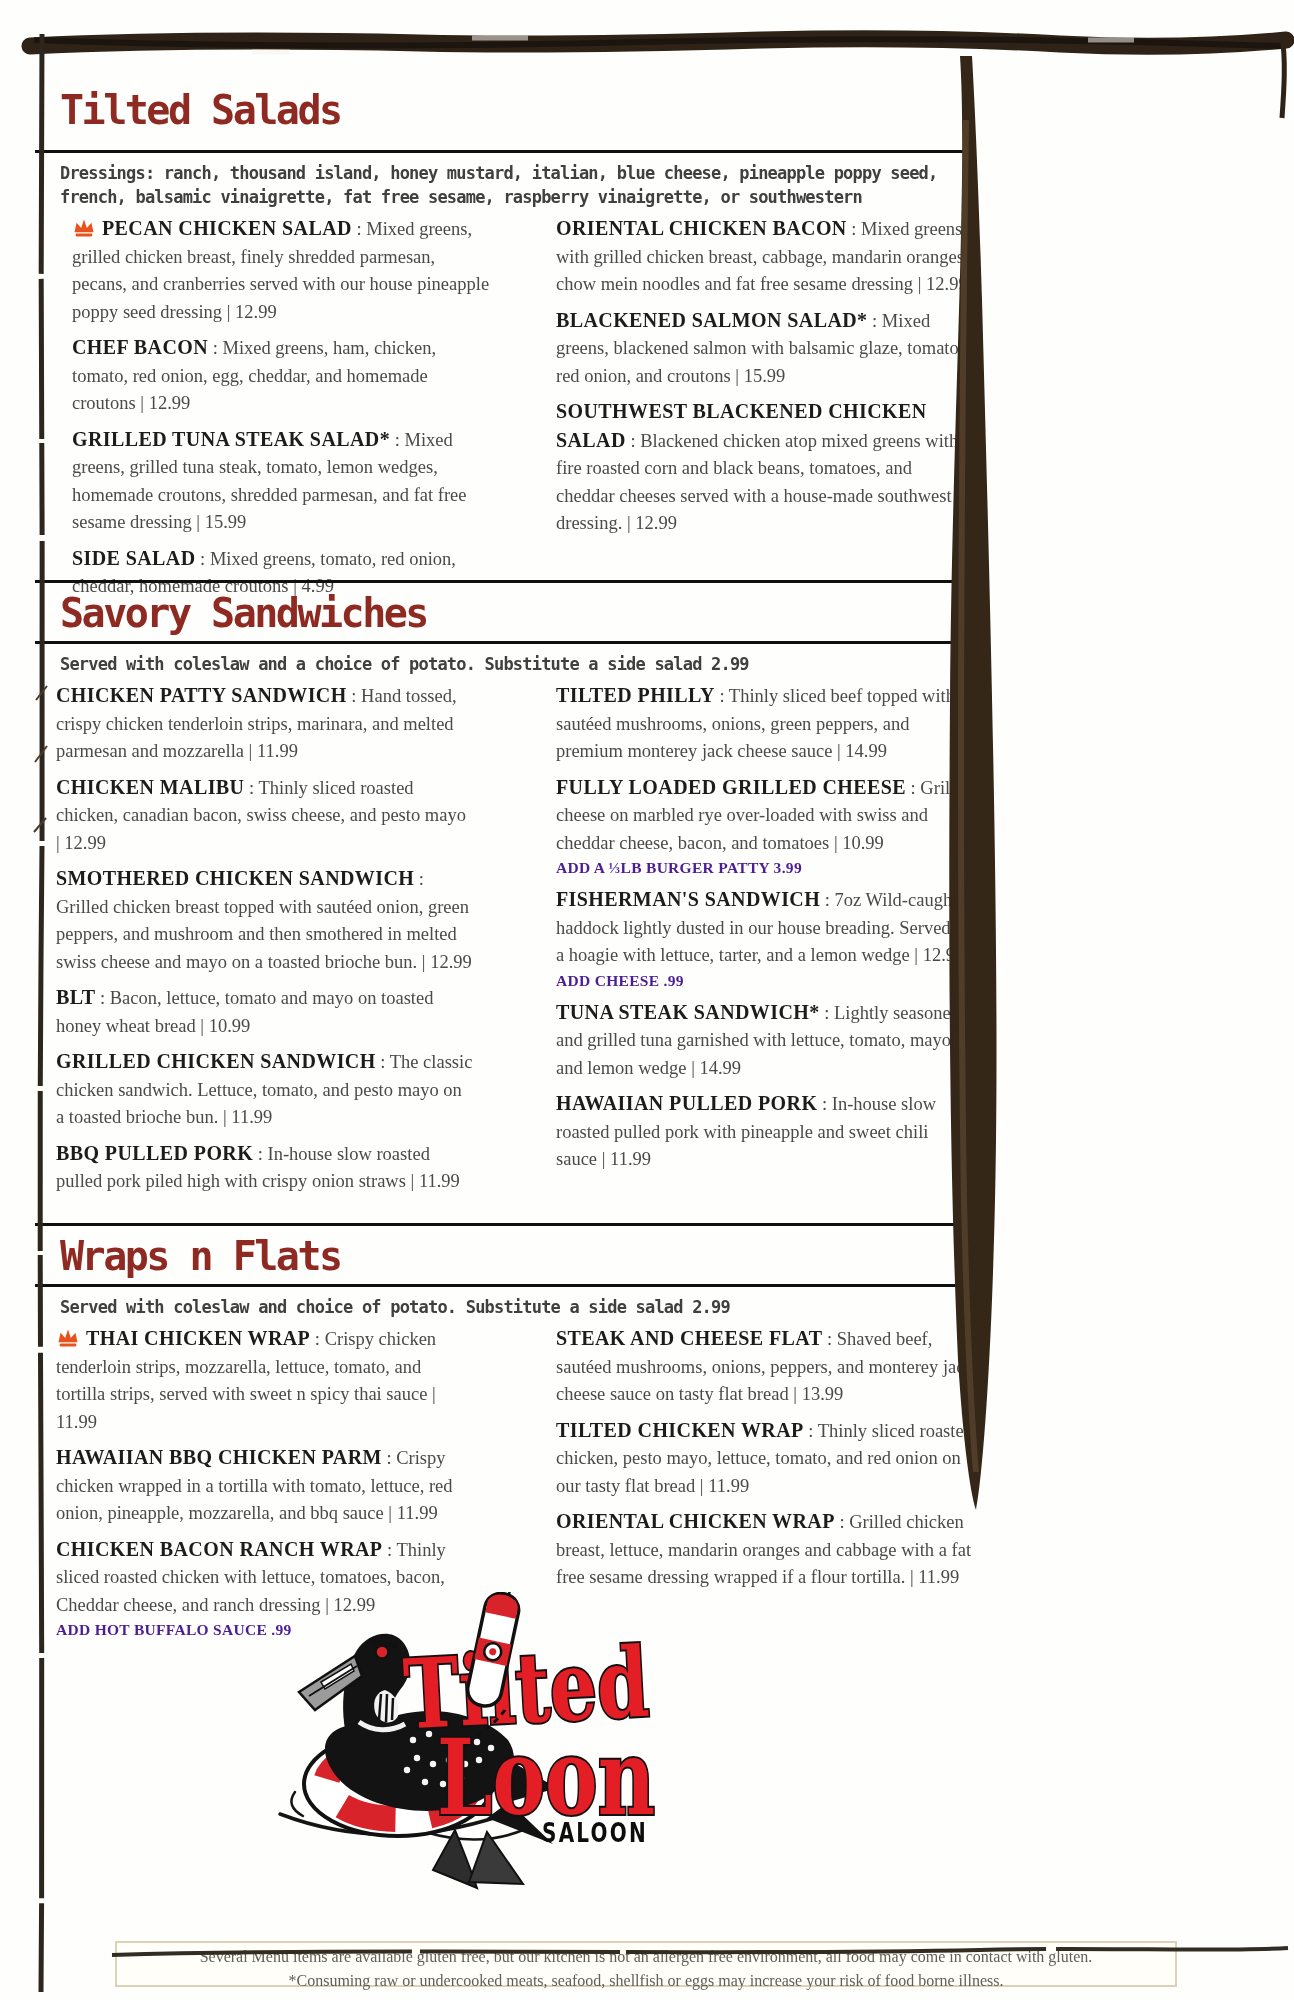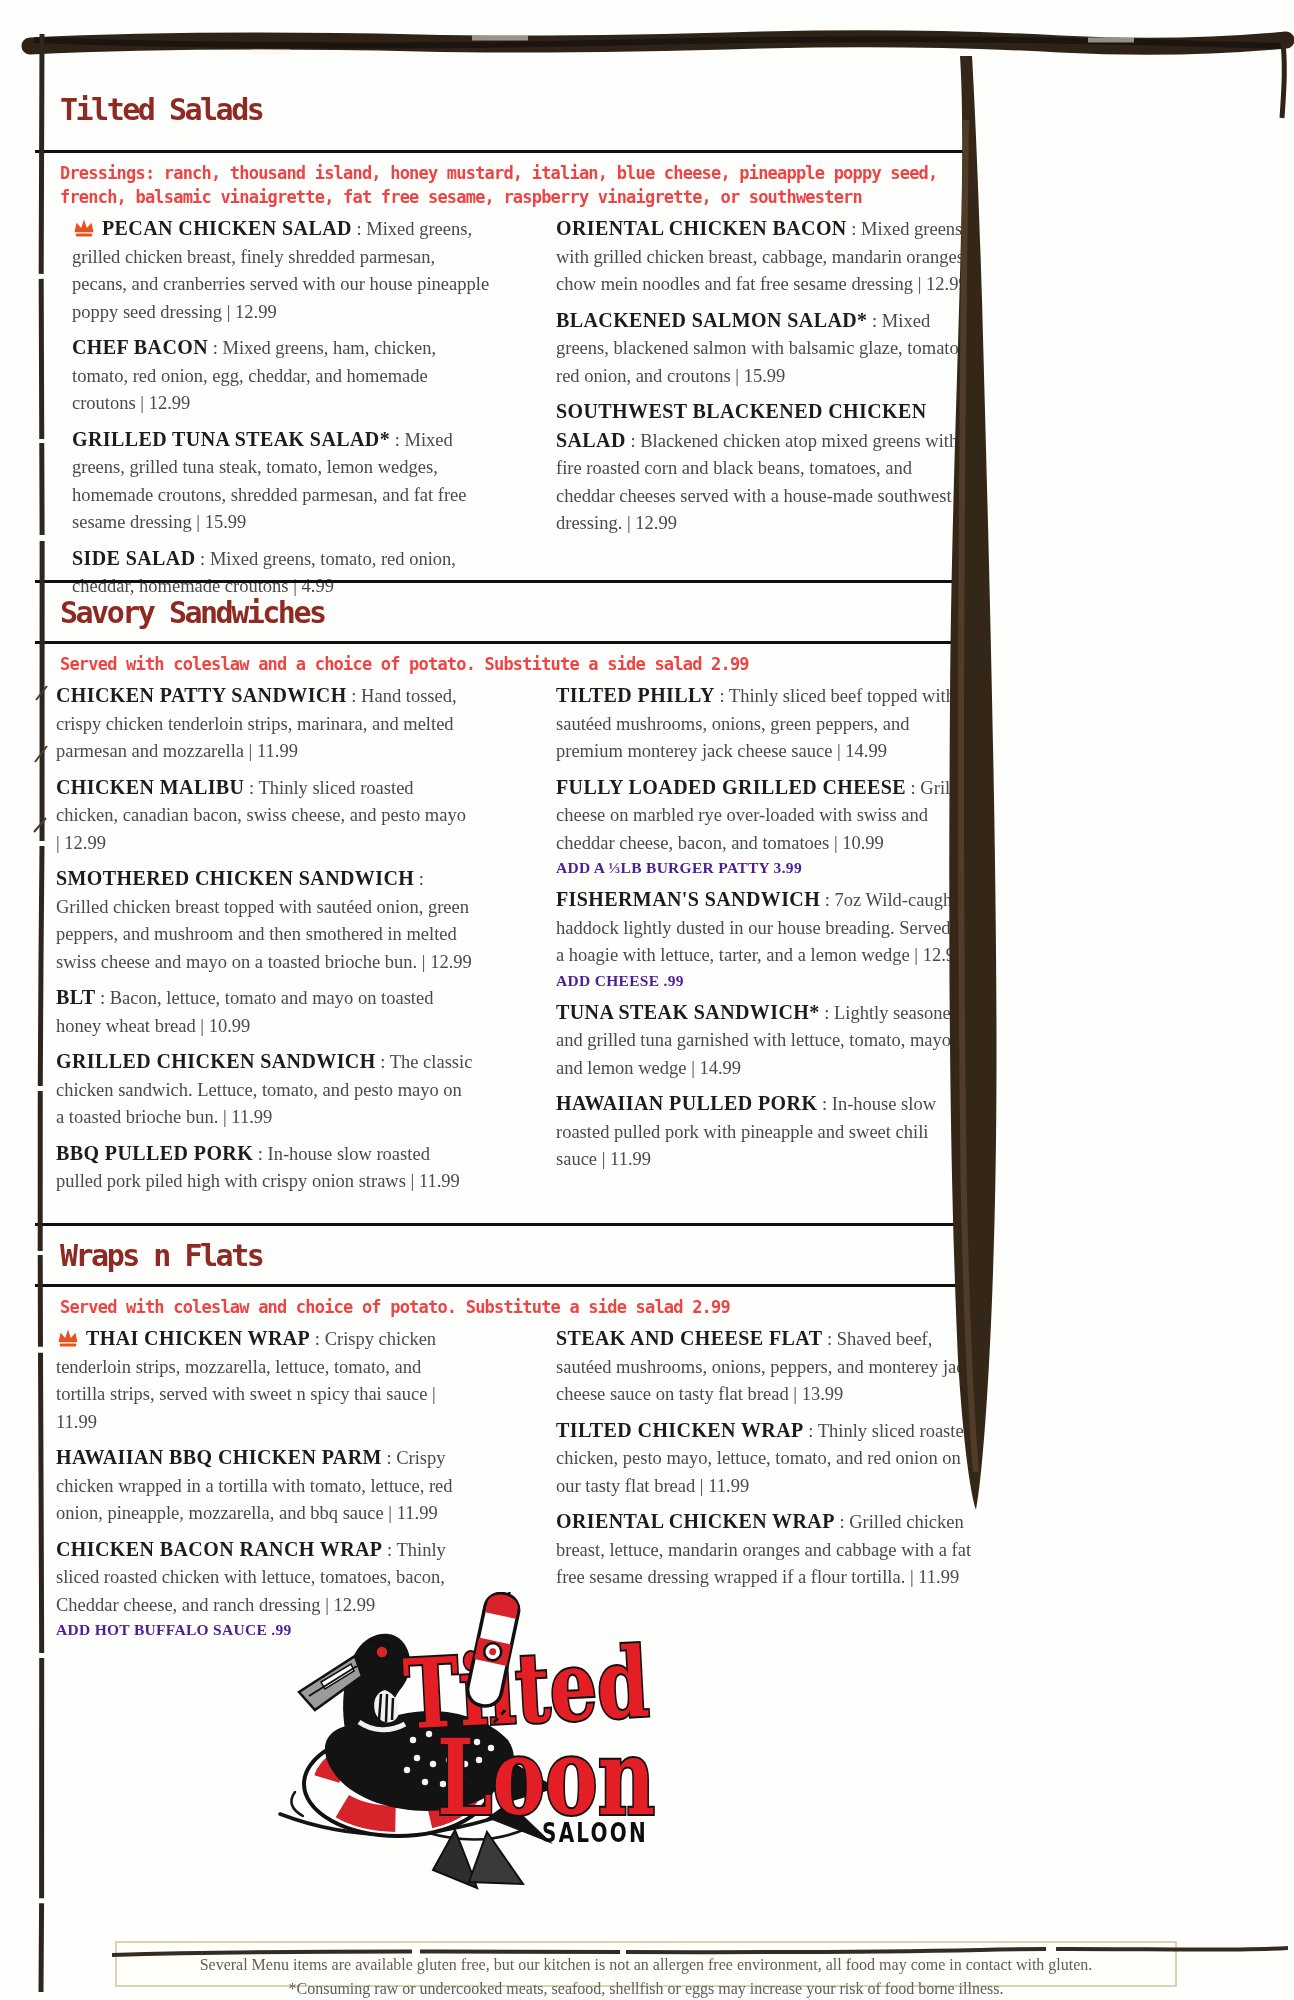--- a/index.html
+++ b/index.html
@@ -5,44 +5,44 @@
   html,body{margin:0;padding:0;background:#ffffff;}
   .page{position:relative;width:1294px;height:2000px;background:#fefefd;overflow:hidden;
         font-family:"Liberation Serif",serif;}
   .frame-svg{position:absolute;left:0;top:0;z-index:3;pointer-events:none;}
   #sections-root{position:absolute;left:0;top:0;width:100%;height:100%;z-index:1;}
 
   .menu-section{position:absolute;left:56px;width:912px;}
   .rule{height:3px;background:#101010;margin-left:-21px;width:934px;}
   .rule-top{margin-top:5px;}
   .sec-title{margin:4px 0 0 4px;font-family:"DejaVu Sans Mono",monospace;font-weight:bold;
-             font-size:30px;line-height:52px;letter-spacing:-2.5px;color:#8e2a22;}
+             font-size:40px;line-height:52px;letter-spacing:-2.5px;color:#8e2a22;}
   .menu-section.first .sec-title{margin-top:14px;}
   .menu-section.first .rule{margin-top:14px;}
   .menu-section .sec-title + .rule{margin-top:2px;}
   .menu-section.first .sec-title + .rule{margin-top:14px;}
   .sec-subtitle{margin:8px 0 0 4px;font-family:"DejaVu Sans Mono",monospace;font-weight:bold;
-                font-size:17px;line-height:24px;letter-spacing:-0.8px;color:#ef4444;}
+                font-size:17px;line-height:24px;letter-spacing:-0.8px;color:#404040;}
   .cols{position:relative;margin-top:6px;}
   .col{position:absolute;top:0;width:418px;}
   .item + .item{margin-top:8px;}
   .item-line{margin:0;line-height:27.5px;}
   .item-name{font-weight:bold;font-size:20px;color:#1c1c1c;letter-spacing:0.4px;}
   .item-colon,.item-desc{font-size:18.5px;color:#4a4a4a;}
   .item-note{font-weight:bold;font-size:15.5px;line-height:20px;color:#4c1d95;
              letter-spacing:0.3px;margin-top:1px;}
   .crown{width:24px;height:19px;margin-right:6px;vertical-align:-2px;display:inline-block;}
   .crown path,.crown rect{fill:#e8521c;}
 
   .logo-svg{position:absolute;left:265px;top:1592px;width:400px;height:320px;z-index:2;}
 
   .footer-box{position:absolute;left:115px;top:1941px;width:1062px;height:46px;z-index:1;
               border:2px solid #ddd1b8;background:#fffef9;box-sizing:border-box;
               text-align:center;font-family:"Liberation Serif",serif;color:#605e57;
-              font-size:16px;line-height:24px;padding-top:10px;}
+              font-size:16px;line-height:24px;padding-top:2px;}
 </style>
 </head>
 <body>
 
 <div class="page">
 
   <svg class="frame-svg" width="1294" height="2000" viewBox="0 0 1294 2000">
 
     <path d="M30,46 Q200,38 420,43 Q560,46 760,40 Q920,36 1060,44 Q1180,50 1286,40" stroke="#2f2318" stroke-width="17" fill="none" stroke-linecap="round"></path>
     <path d="M34,40 Q300,50 640,42 Q960,35 1282,46" stroke="#17100b" stroke-width="6" fill="none" opacity="0.75"></path>

